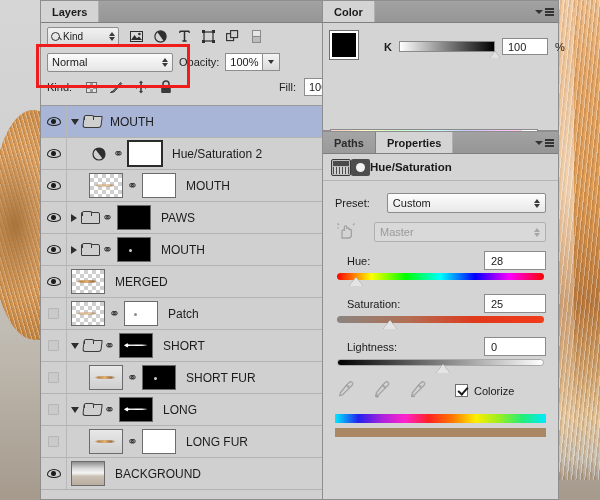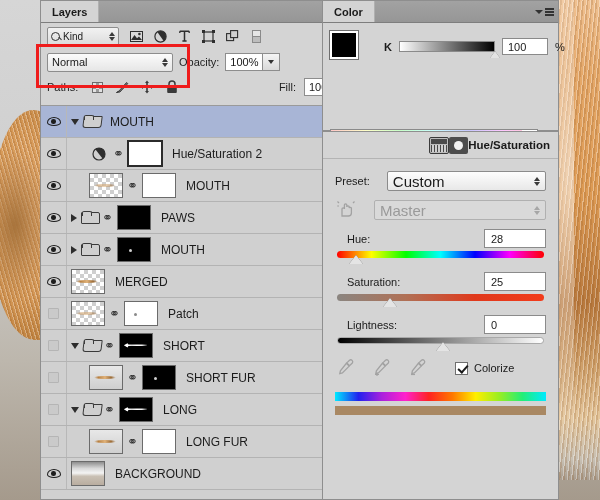--- a/index.html
+++ b/index.html
@@ -217,42 +217,42 @@
   }
   .spectrum:before{content:'';position:absolute;inset:0;background:linear-gradient(to bottom,rgba(255,255,255,.85),rgba(255,255,255,0) 48%,rgba(0,0,0,0) 52%,rgba(0,0,0,.55));}
   .spec-bw { position:absolute; right:0; top:0; width:15px; height:100%; }
   .spec-bw i{display:block;width:100%;height:50%;}
   .spec-bw i.w{background:#fff;} .spec-bw i.b{background:#000;}
 
   
   #props-panel { left:322px; top:131px; width:237px; height:369px; }
   .props-head {
     height:27px; display:flex; align-items:center; padding:0 8px;
-    border-bottom:1px solid #b4b4b4; background:#d4d4d4;justify-content:flex-end;
+    border-bottom:1px solid #b4b4b4; background:#d4d4d4;
   }
   .adj-icon {
     width:20px;height:17px;border:1.6px solid #3b3b3b;border-radius:2px;background:#bdbdbd;
     position:relative; flex:none;
   }
   .adj-icon:before{content:'';position:absolute;left:1px;top:1px;right:1px;height:5px;background:#4a4a4a;}
   .adj-icon:after{content:'';position:absolute;left:1px;bottom:1px;right:1px;height:7px;
     background:repeating-linear-gradient(90deg,#4a4a4a 0 1.5px,#cfcfcf 1.5px 3px);}
   .mask-icon {
     width:19px;height:17px;background:#4d4d4d;border-radius:2px;display:flex;align-items:center;justify-content:center;flex:none;
   }
   .mask-icon i { width:9px;height:9px;background:#f2f2f2;border-radius:50%; display:block;}
   .props-title { font-weight:bold; font-size:11.5px; }
 
   .props-body { padding:12px 12px 0 12px; position:relative; }
   .row { display:flex; align-items:center; margin-bottom:9px; gap:17px;}
   .row-label { font-size:11px; }
   .sel {
     flex:1; height:20px; background:linear-gradient(to bottom,#fdfdfd,#e8e8e8);
     border:1px solid #8b8b8b; border-radius:2px;
-    display:flex; align-items:center; padding:0 5px; font-size:15px;
+    display:flex; align-items:center; padding:0 5px; font-size:11px;
   }
   .sel.disabled { background:#d9d9d9; color:#9a9a9a; border-color:#b0b0b0;}
   .sel .stepper{ margin-left:auto; }
   .sel.disabled .stepper i.up{border-bottom-color:#a6a6a6;}
   .sel.disabled .stepper i.dn{border-top-color:#a6a6a6;}
   .hand-icon { width:22px;height:20px;flex:none;color:#9d9d9d;font-size:15px;line-height:20px;text-align:center;}
 
   .slider-group { margin-bottom:6px; }
   .sg-top { display:flex; align-items:center; justify-content:space-between; margin-bottom:3px;margin-left:12px;}
   .sg-label { font-size:11px; }
@@ -262,21 +262,21 @@
   .track.sat { background:linear-gradient(to right,#8a8580,#b07055,#e0391c,#f23b1a); }
   .track.light { background:linear-gradient(to right,#000000 0%,#808080 50%,#ffffff 100%); border:1px solid #a9a9a9;}
   .thumb-tri {
     position:absolute; top:4px; width:0;height:0;
     border-left:7px solid transparent;border-right:7px solid transparent;border-bottom:9px solid #e4e4e4;
     filter:drop-shadow(0 0 .7px #4a4a4a);
   }
 
   .eyedrop-row { display:flex; align-items:center; gap:16px; margin:10px 0 0 2px;}
   .dropper { width:20px;height:20px;color:#a0a0a0;font-size:15px;line-height:20px;}
-  .colorize-wrap { display:flex;align-items:center;gap:6px; margin-left:10px;}
+  .colorize-wrap { display:flex;align-items:flex-end;gap:6px; margin-left:10px;}
   .cbox { width:13px;height:13px;background:#fff;border:1px solid #6e6e6e; position:relative;}
   .cbox.checked:after{content:'';position:absolute;left:3.5px;top:0px;width:4px;height:8px;border:solid #1a1a1a;border-width:0 2px 2px 0;transform:rotate(42deg);}
 
   .bars { margin-top:14px; }
   .bar-rainbow { height:9px; background:linear-gradient(to right,#00eaff,#2222ee,#aa22dd,#ff22cc,#ff2222,#ff7700,#ffee00,#99ee22,#22ee77,#00eaff);}
   .bar-solid { height:9px; margin-top:5px; background:#a98863;}
 </style>
 </head>
 <body>
 
@@ -367,21 +367,21 @@
     <span class="lbl">Opacity:</span>
     <div style="display:flex">
       <div class="num-box">100%</div>
       <div class="dropbtn">
           <i></i>
         </div>
     </div>
   </div>
 
   <div class="lock-row">
-    <span class="lbl">Paths:</span>
+    <span class="lbl">Kind:</span>
     <div class="lock-icons">
       <span class="li">
           <span class="checker-sq"></span>
         </span>
       <span class="li">
         <svg width="14" height="14" viewBox="0 0 14 14">
             <path d="M1.5 12.5 L4 11 L11.5 2.5 L12.8 3.6 L5 12 Z" fill="#6e6e6e" stroke="#3a3a3a" stroke-width="0.9"></path>
             <path d="M1.5 12.5 L4.2 11.2" stroke="#3a3a3a" stroke-width="1"></path>
           </svg>
       </span>
@@ -608,20 +608,36 @@
     <div class="spectrum">
       <span class="spec-bw">
           <i class="w"></i>
           <i class="b"></i>
         </span>
     </div>
   </div>
 </div>
 
 <div class="panel" id="props-panel">
+  <div class="tabbar">
+    <div class="tab">
+      <span>Paths</span>
+    </div>
+    <div class="tab active">
+      <span>Properties</span>
+    </div>
+    <div class="panel-menu">
+      <span class="pm-tri"></span>
+      <span class="pm-lines">
+          <i></i>
+          <i></i>
+          <i></i>
+        </span>
+    </div>
+  </div>
 
   <div class="props-head">
     <span class="adj-icon"></span>
     <span class="mask-icon">
         <i></i>
       </span>
     <span class="props-title">Hue/Saturation</span>
   </div>
 
   <div class="props-body">

